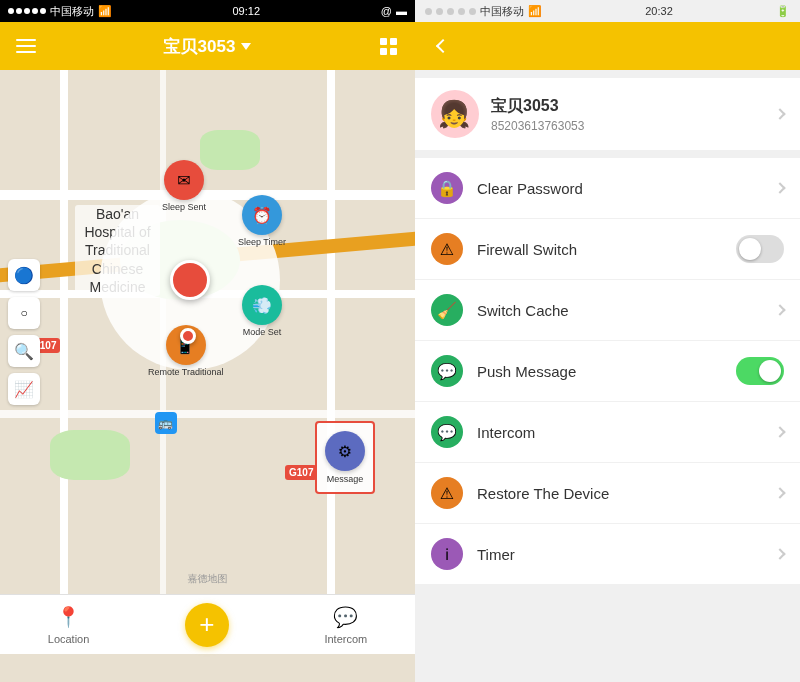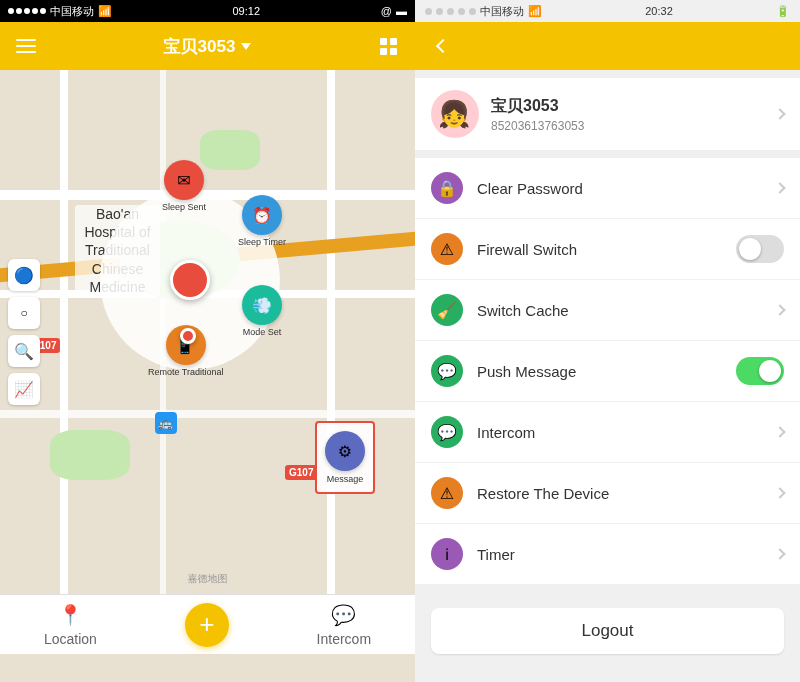--- a/index.html
+++ b/index.html
@@ -211,21 +211,21 @@
       display: flex; flex-direction: column; align-items: center; gap: 3px;
       cursor: pointer;
     }
     .bottom-tab-icon {
       width: 26px; height: 26px;
       border-radius: 50%;
       display: flex; align-items: center; justify-content: center;
       font-size: 16px;
     }
     .bottom-tab-label {
-      font-size: 14px;
+      font-size: 11px;
       color: #666;
       text-align: center;
     }
     .bottom-tab-plus {
       width: 44px; height: 44px;
       background: #f5c200;
       border-radius: 50%;
       display: flex; align-items: center; justify-content: center;
       font-size: 26px;
       color: #fff;
@@ -654,17 +654,14 @@
 
       <div class="setting-row">
         <div class="setting-row-left">
           <div class="setting-icon-circle" style="background:#9b59b6;">ℹ</div>
           <span class="setting-row-label">Timer</span>
         </div>
         <div class="chevron-right"></div>
       </div>
     </div>
 
-    <div class="logout-section">
-      <button class="logout-btn">Logout</button>
-    </div>
   </div>
 </div>
 
 </body></html>

